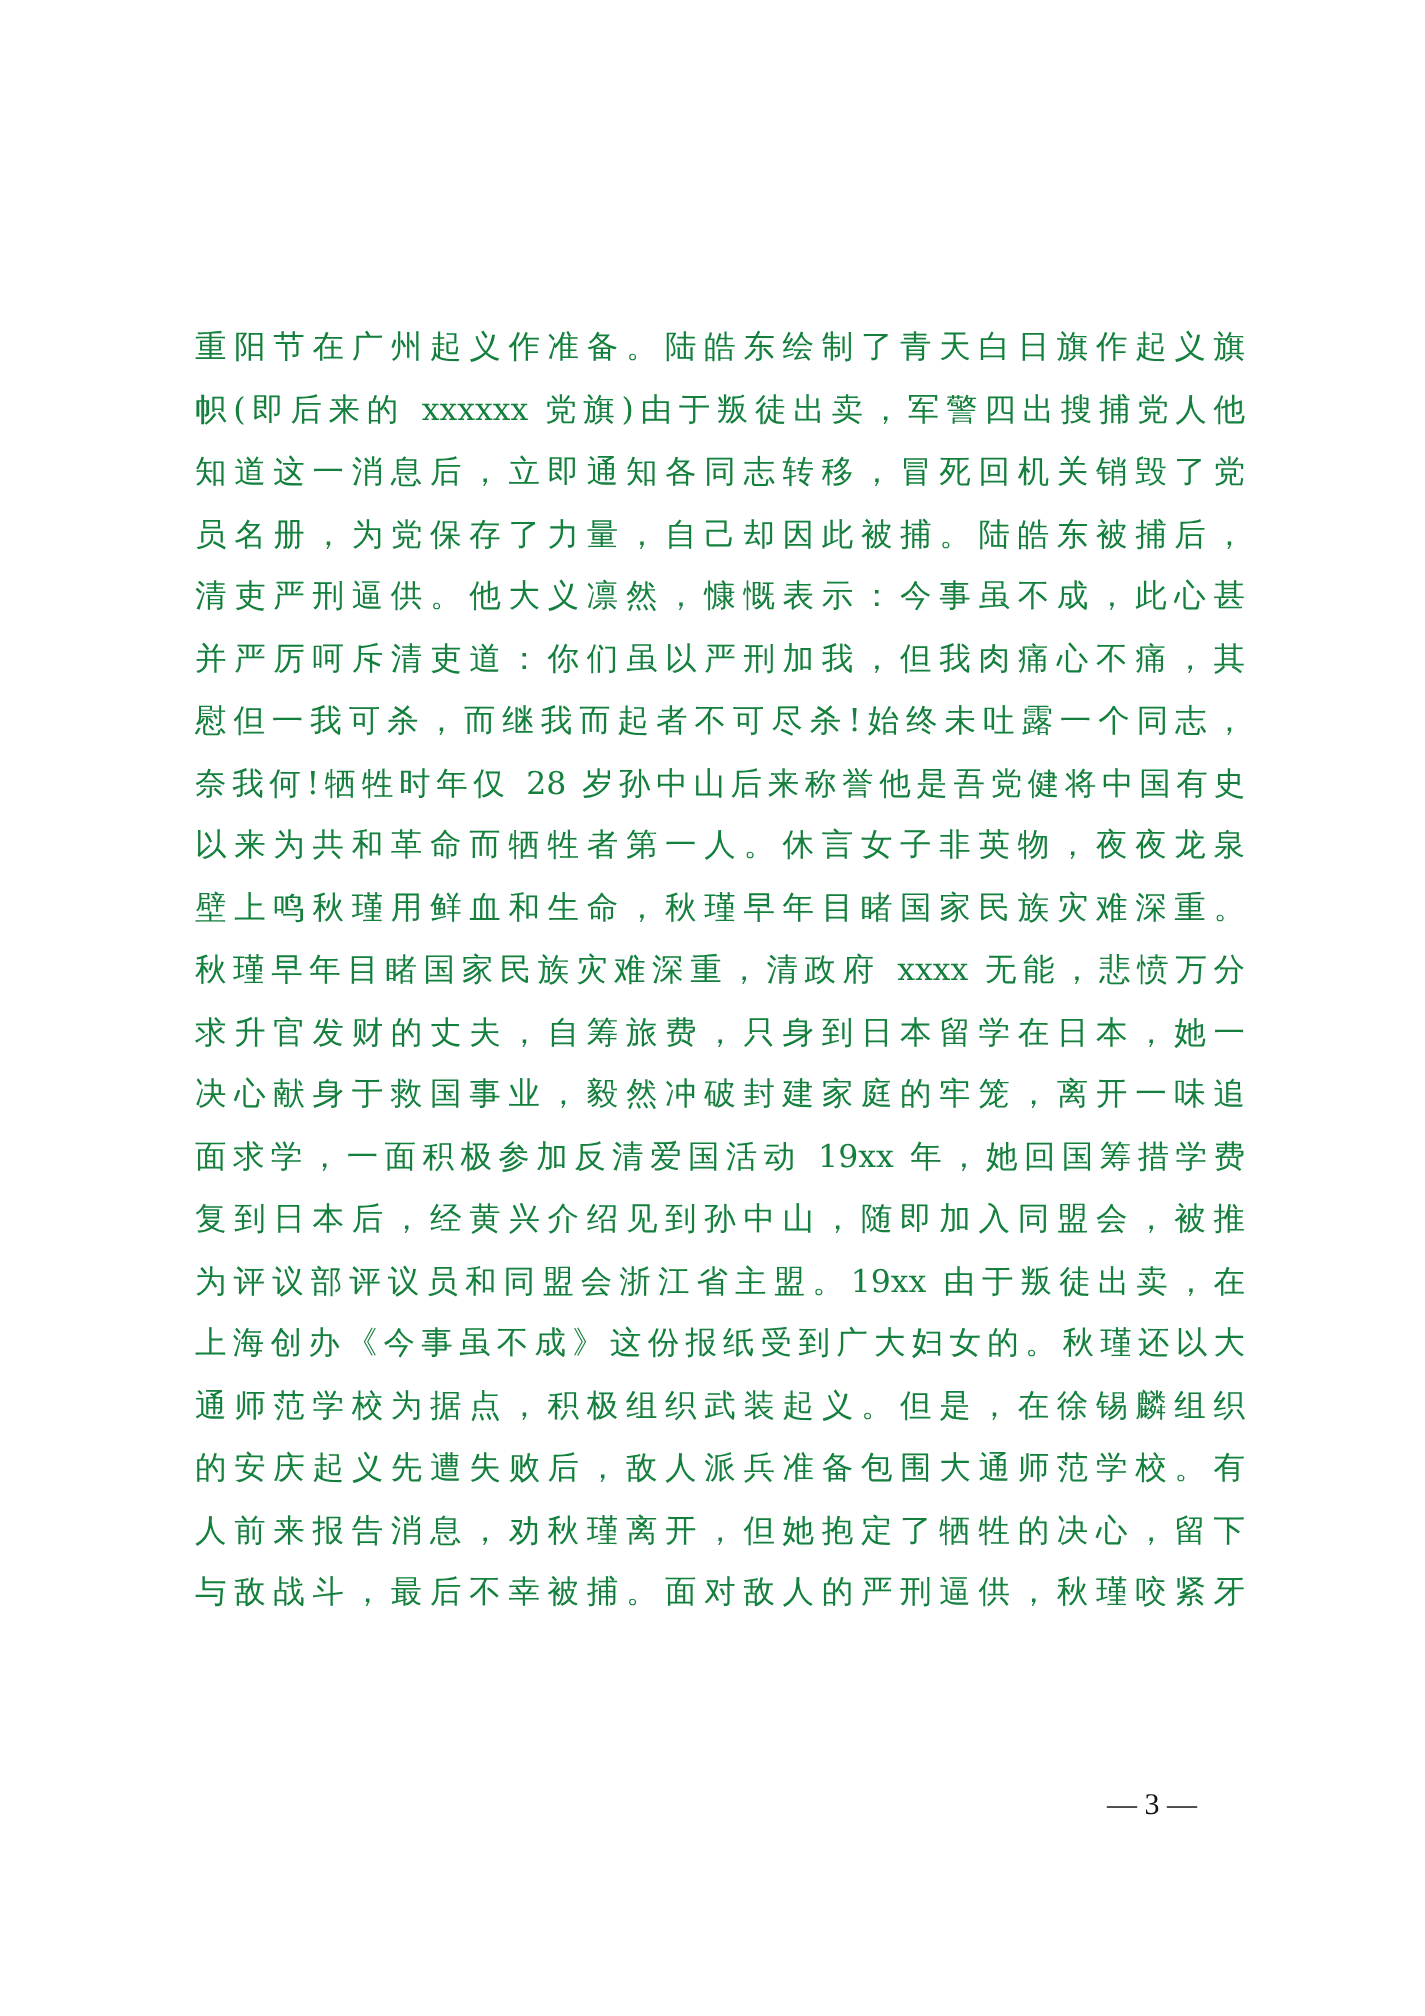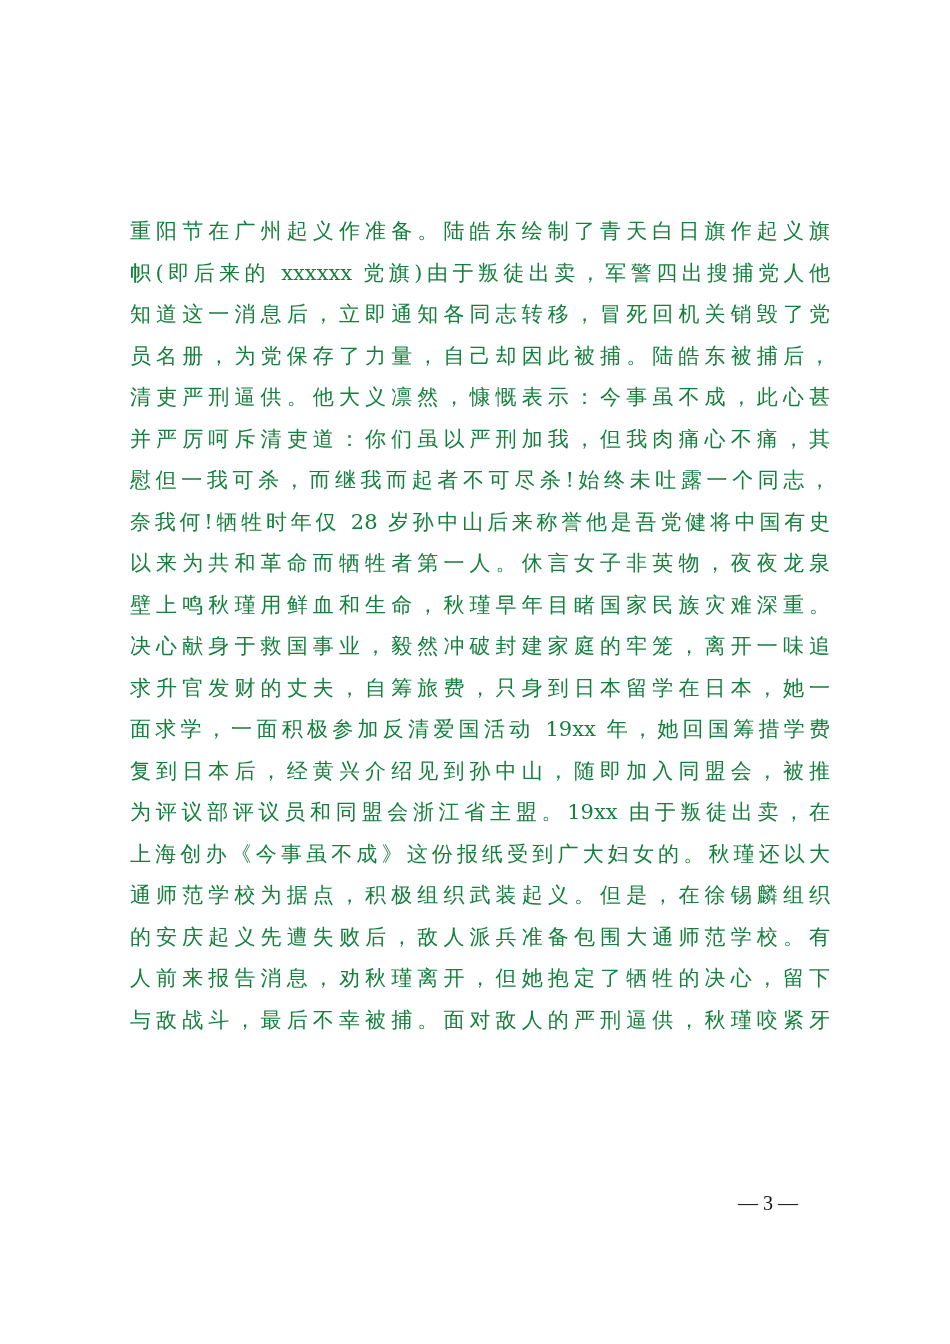--- a/index.html
+++ b/index.html
@@ -32,22 +32,23 @@
     <span class="line">重阳节在广州起义作准备。陆皓东绘制了青天白日旗作起义旗</span>
     <span class="line">帜(即后来的 xxxxxx 党旗)由于叛徒出卖，军警四出搜捕党人他</span>
     <span class="line">知道这一消息后，立即通知各同志转移，冒死回机关销毁了党</span>
     <span class="line">员名册，为党保存了力量，自己却因此被捕。陆皓东被捕后，</span>
     <span class="line">清吏严刑逼供。他大义凛然，慷慨表示：今事虽不成，此心甚</span>
     <span class="line">并严厉呵斥清吏道：你们虽以严刑加我，但我肉痛心不痛，其</span>
     <span class="line">慰但一我可杀，而继我而起者不可尽杀!始终未吐露一个同志，</span>
     <span class="line">奈我何!牺牲时年仅 28 岁孙中山后来称誉他是吾党健将中国有史</span>
     <span class="line">以来为共和革命而牺牲者第一人。休言女子非英物，夜夜龙泉</span>
     <span class="line">壁上鸣秋瑾用鲜血和生命，秋瑾早年目睹国家民族灾难深重。</span>
+    <span class="line">秋瑾早年目睹国家民族灾难深重，清政府 xxxx 无能，悲愤万分</span>
+    <span class="line">求升官发财的丈夫，自筹旅费，只身到日本留学在日本，她一</span>
     <span class="line">决心献身于救国事业，毅然冲破封建家庭的牢笼，离开一味追</span>
-    <span class="line">求升官发财的丈夫，自筹旅费，只身到日本留学在日本，她一</span>
     <span class="line">面求学，一面积极参加反清爱国活动 19xx 年，她回国筹措学费</span>
     <span class="line">复到日本后，经黄兴介绍见到孙中山，随即加入同盟会，被推</span>
     <span class="line">为评议部评议员和同盟会浙江省主盟。19xx 由于叛徒出卖，在</span>
     <span class="line">上海创办《今事虽不成》这份报纸受到广大妇女的。秋瑾还以大</span>
     <span class="line">通师范学校为据点，积极组织武装起义。但是，在徐锡麟组织</span>
     <span class="line">的安庆起义先遭失败后，敌人派兵准备包围大通师范学校。有</span>
     <span class="line">人前来报告消息，劝秋瑾离开，但她抱定了牺牲的决心，留下</span>
     <span class="line last">与敌战斗，最后不幸被捕。面对敌人的严刑逼供，秋瑾咬紧牙</span>
   </div>
   <div class="page-number">— 3 —</div>

